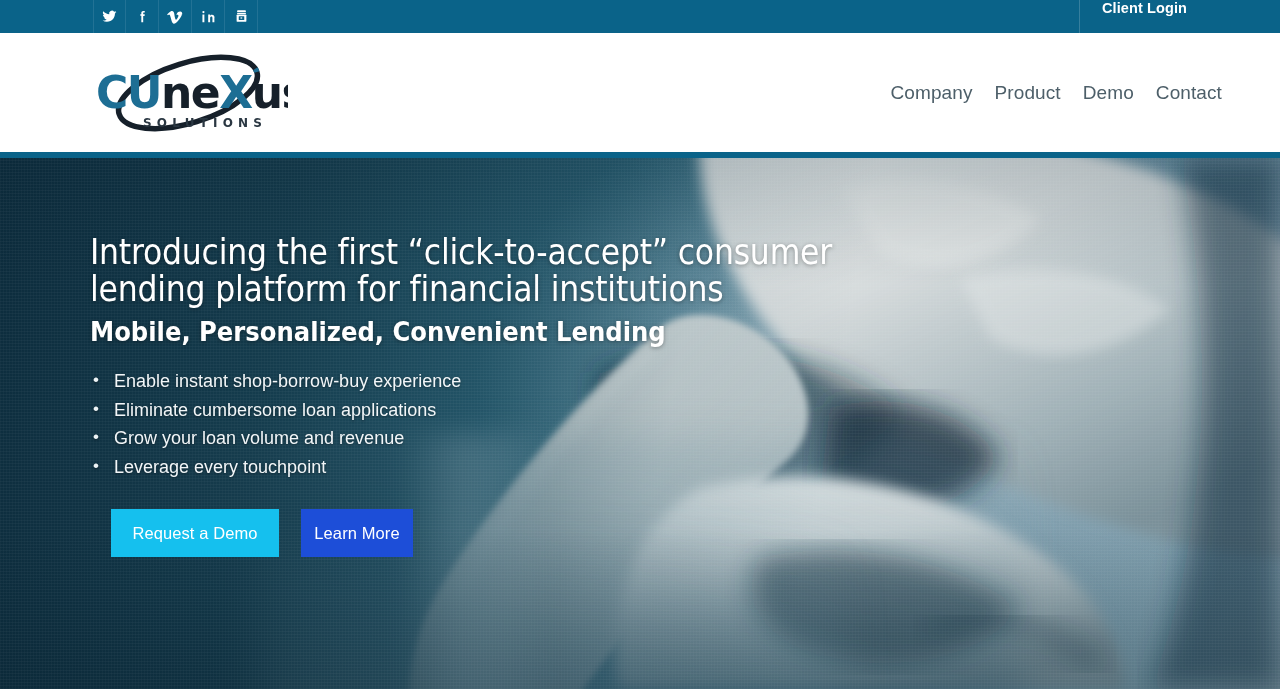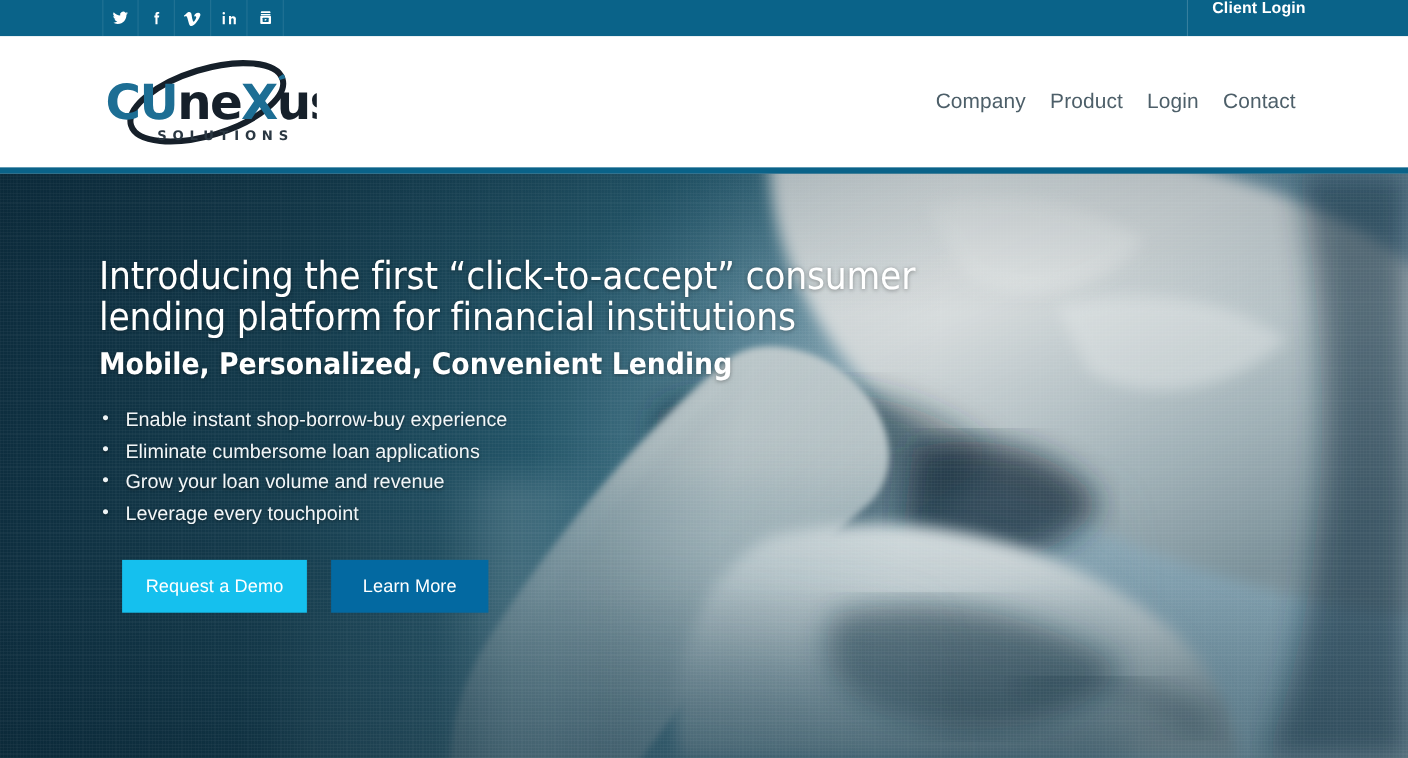--- a/index.html
+++ b/index.html
@@ -70,21 +70,21 @@
     width: 200px;
     height: 86px;
     position: relative;
     cursor: pointer;
     flex: 0 0 auto;
   }
   .logo svg { display: block; }
 
   .nav {
     margin-left: auto;
-    margin-right: 102px;
+    margin-right: 58px;
     display: flex;
     align-items: center;
     gap: 0px;
   }
   .nav-item {
     color: #4d5f69;
     font-size: 19px;
     padding: 6px 11px;
     white-space: nowrap;
     cursor: pointer;
@@ -241,22 +241,22 @@
     color: #ffffff;
     cursor: pointer;
     letter-spacing: 0.1px;
     white-space: nowrap;
   }
   .btn-primary {
     background: #15c0ee;
     width: 168px;
   }
   .btn-secondary {
-    background: #0369a1;
-    width: 143px;
+    background: #1d4ed8;
+    width: 112px;
   }
 </style>
 </head>
 <body>
 
 <div class="topbar">
 
   <div class="social-group">
 
     <a class="social-link">
@@ -317,21 +317,21 @@
         <tspan fill="#1d6e94">CU</tspan><tspan fill="#16202a">ne</tspan><tspan fill="#1d6e94">X</tspan><tspan fill="#16202a">us</tspan>
       </text>
 
       <text x="55" y="77" font-family="'DejaVu Sans','Liberation Sans',sans-serif" font-size="12" font-weight="bold" letter-spacing="5.2" fill="#2a3742">SOLUTIONS</text>
     </svg>
   </div>
 
   <nav class="nav">
     <a class="nav-item">Company</a>
     <a class="nav-item">Product</a>
-    <a class="nav-item">Login</a>
+    <a class="nav-item">Demo</a>
     <a class="nav-item">Contact</a>
   </nav>
 
 </div>
 
 <div class="blue-rule"></div>
 
 <section class="hero">
 
   <div class="hero-photo">

